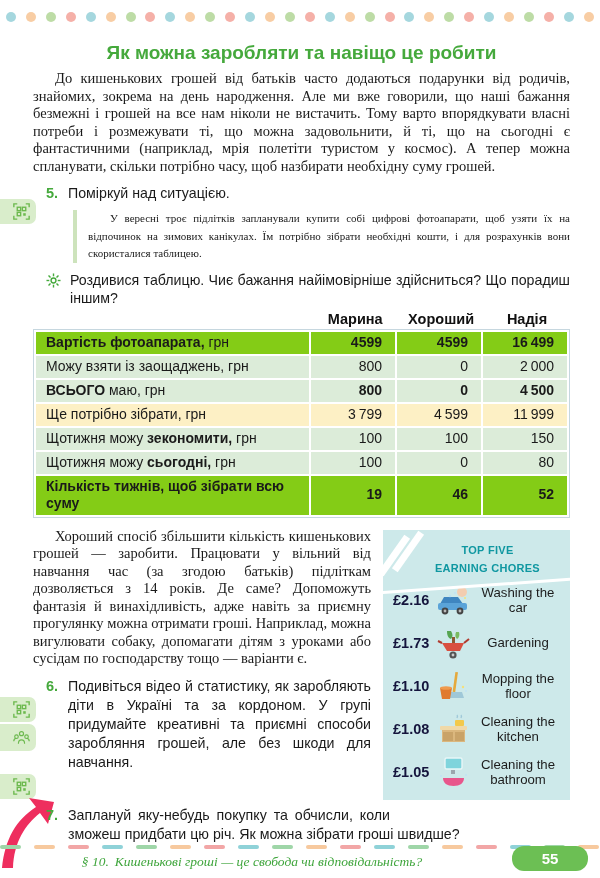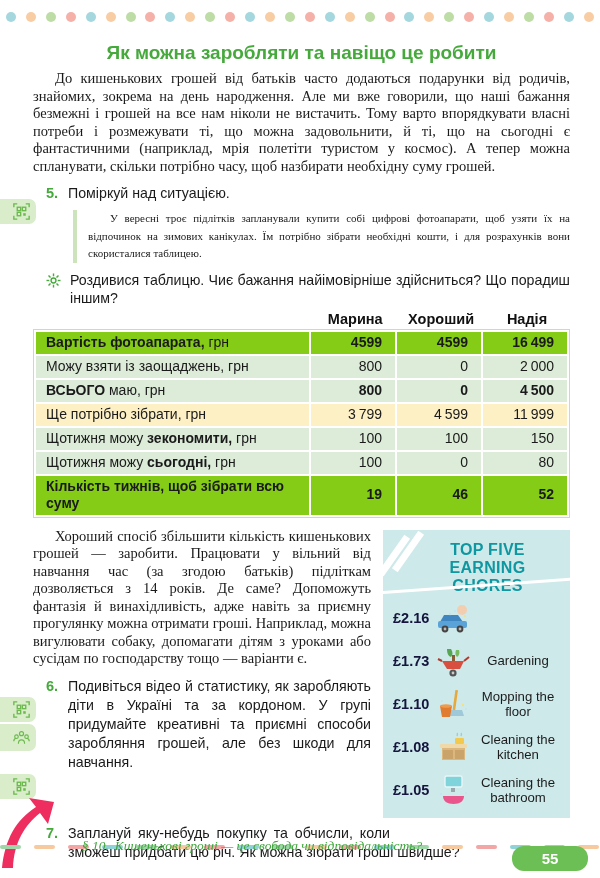--- a/index.html
+++ b/index.html
@@ -41,38 +41,38 @@
   tr.row-yellow td{background:#fdf0c5;}
   .b{font-weight:bold;}
   
   .middle{margin-top:10px;}
   .chores-box{float:right;width:187px;margin:2px 0 6px 12px;background:#cde9ea;position:relative;
               overflow:hidden;font-family:"Liberation Sans",sans-serif;padding-bottom:8px;}
   .chores-box .stripe{position:absolute;background:#ffffff;height:7px;width:46px;}
   .stripe1{left:-12px;top:22px;transform:rotate(-55deg);}
   .stripe2{left:2px;top:18px;transform:rotate(-55deg);}
   .chores-title{margin:11px 8px 4px 30px;text-align:center;color:#0f97a1;font-weight:bold;
-                font-size:16px;line-height:18px;letter-spacing:.3px;}
+                font-size:11px;line-height:18px;letter-spacing:.3px;}
   .chores-divider{position:absolute;left:-4px;top:54px;width:110%;height:3px;background:#fff;transform:rotate(-4deg);}
   .chore{display:flex;align-items:center;padding:3px 8px 3px 10px;margin-top:4px;}
   .chore-price{flex:none;width:44px;font-weight:bold;font-size:14.5px;color:#14143c;}
   .chore-icon{flex:none;width:33px;height:33px;margin-right:4px;}
   .chore-label{flex:1;text-align:center;font-size:13.2px;line-height:15.5px;color:#1c1c1c;}
   .task7{clear:both;}
   .justify-line{display:block;width:322px;text-align:justify;text-align-last:justify;}
   
   .m-badge{position:absolute;left:-6px;width:42px;height:25px;background:#d9edcb;border-radius:7px;
            display:flex;align-items:center;justify-content:flex-end;padding-right:6px;box-sizing:border-box;}
   .m-badge svg{width:17px;height:17px;}
   
   .arrow{position:absolute;left:0;top:794px;width:54px;height:74px;}
   
   .dashes{position:absolute;left:0;right:0;bottom:29px;height:4px;display:flex;}
   .dash{height:4px;width:21px;margin-right:13px;border-radius:2px;flex:none;}
-  .footer-line{position:absolute;left:0;right:96px;bottom:24px;text-align:center;
+  .footer-line{position:absolute;left:0;right:96px;bottom:8px;text-align:center;
                font-style:italic;font-size:13.5px;color:#3fa53c;}
   .footer-line .sec{margin-right:6px;}
   .page-badge{position:absolute;right:12px;bottom:7px;width:76px;height:25px;background:#6cbf54;
               border-radius:12px;color:#fff;font-family:"Liberation Sans",sans-serif;font-weight:bold;
               font-size:15px;display:flex;align-items:center;justify-content:center;}
 </style>
 </head>
 <body>
 
 <div class="page">
@@ -264,20 +264,21 @@
                   <path d="M3 20 l4-7 h14 l5 7 z" fill="#3f86c0"></path>
                   <rect x="1" y="19" width="29" height="7" rx="2" fill="#5aa3d8"></rect>
                   <circle cx="8" cy="27" r="3.4" fill="#444"></circle>
                   <circle cx="23" cy="27" r="3.4" fill="#444"></circle>
                   <circle cx="8" cy="27" r="1.4" fill="#bbb"></circle>
                   <circle cx="23" cy="27" r="1.4" fill="#bbb"></circle>
                   <circle cx="13" cy="12" r="1.2" fill="#bfe2f5"></circle>
                   <circle cx="18" cy="9" r="1" fill="#bfe2f5"></circle>
                   <circle cx="28" cy="14" r="1" fill="#f5e07a"></circle>
                 </svg></span>
+              <span class="chore-label">Washing the car</span>
             </div>
             <div class="chore">
               <span class="chore-price">£1.73</span>
               <span class="chore-icon"><svg viewBox="0 0 33 33">
                   <path d="M14 4 c2 3 2 6 0 8 c-3-1-4-4-4-8 z" fill="#56a552"></path>
                   <path d="M19 5 c-1 3-1 5 1 7 c2-1 3-4 2-7 z" fill="#79bb60"></path>
                   <rect x="15" y="10" width="3" height="6" fill="#8a5a32"></rect>
                   <path d="M5 16 h22 l-4 8 h-13 z" fill="#d94f3f"></path>
                   <path d="M27 16 l5-4" stroke="#b03a2e" stroke-width="2"></path>
                   <path d="M5 16 l-4-2" stroke="#b03a2e" stroke-width="2"></path>

